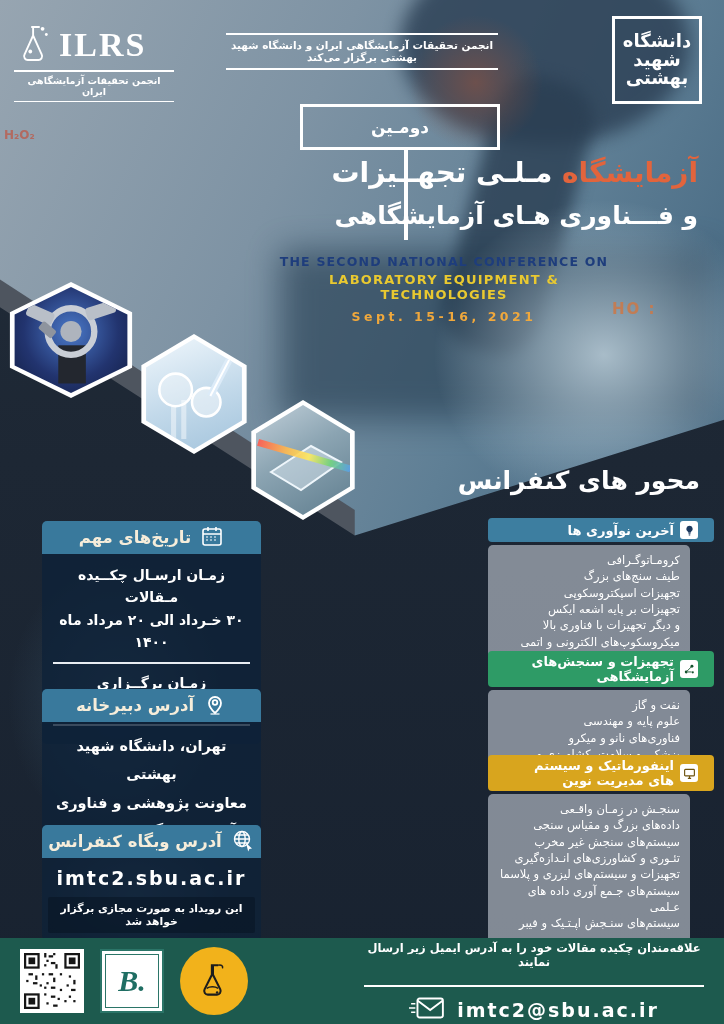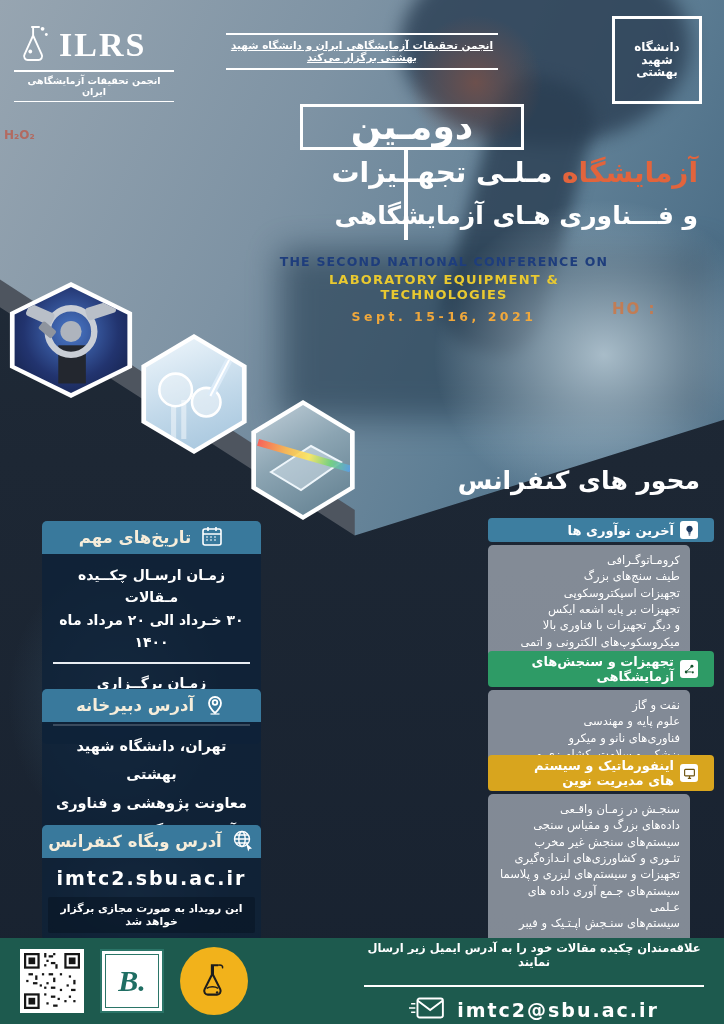--- a/index.html
+++ b/index.html
@@ -33,25 +33,25 @@
   #hx2{ left:138px; top:334px; width:112px; height:120px; }
   #hx2 .inner{ background:linear-gradient(160deg,#f0f7fc 0%,#c2d9ea 55%,#a4c4dc 100%); }
   #hx3{ left:248px; top:400px; width:110px; height:120px; }
   #hx3 .inner{ background:linear-gradient(150deg,#c2d0da 0%,#8ba4b2 45%,#5f7d8e 100%); }
 
   
   .ilrs{ left:14px; top:22px; width:160px; color:#fff; }
   .ilrs-row{ display:flex; align-items:center; gap:7px; padding:0 4px; }
   .ilrs-acronym{ font-family:"Liberation Serif",serif; font-weight:bold; font-size:34px; letter-spacing:2px; }
   .ilrs-sub{ border-top:2px solid #fff; border-bottom:1.5px solid #fff; margin-top:2px; padding:3px 2px 4px; font-size:9.5px; text-align:center; direction:rtl; font-weight:bold; }
-  .banner{ right:226px; top:33px; width:272px; border-top:2px solid #fff; border-bottom:2px solid #fff; padding:4px 2px 5px; color:#fff; font-size:10.5px; font-weight:bold; text-align:center; direction:rtl;text-decoration:underline; }
-  .sbu{ right:22px; top:16px; width:90px; height:88px; border:3px solid #fff; display:flex; flex-direction:column; align-items:center; justify-content:center; color:#fff; direction:rtl; line-height:1.05; font-weight:bold; font-size:12px; text-align:center; }
-
-  
-  .t-ordinal{ left:300px; top:104px; width:224px; height:46px; border:3px solid #fff; color:#fff; font-size:36px; font-weight:bold; text-align:center; line-height:40px; direction:rtl; }
+  .banner{ right:226px; top:33px; width:272px; border-top:2px solid #fff; border-bottom:2px solid #fff; padding:4px 2px 5px; color:#fff; font-size:10.5px; font-weight:bold; text-align:center; direction:rtl; }
+  .sbu{ right:22px; top:16px; width:90px; height:88px; border:3px solid #fff; display:flex; flex-direction:column; align-items:center; justify-content:center; color:#fff; direction:rtl; line-height:1.05; font-weight:bold; font-size:18px; text-align:center; }
+
+  
+  .t-ordinal{ left:300px; top:104px; width:200px; height:46px; border:3px solid #fff; color:#fff; font-size:17px; font-weight:bold; text-align:center; line-height:40px; direction:rtl; }
   .t-main{ left:404px; right:22px; top:150px; border-left:4px solid #fff; padding:6px 4px 10px 8px; direction:rtl; text-align:right; color:#fff; }
   .t-l2{ font-size:28px; font-weight:bold; white-space:nowrap; }
   .t-l2 .accent{ color:#e2643c; }
   .t-l3{ font-size:25px; font-weight:bold; margin-top:12px; white-space:nowrap; }
   .t-en{ left:272px; top:254px; width:344px; text-align:center; font-weight:bold; }
   .en1{ color:#1e3d7c; font-size:12.5px; letter-spacing:1.2px; }
   .en2{ color:#e9c930; font-size:13px; letter-spacing:1.2px; margin-top:3px; }
   .en-date{ color:#f0a83c; font-size:12.5px; letter-spacing:3.5px; margin-top:7px; }
 
   

